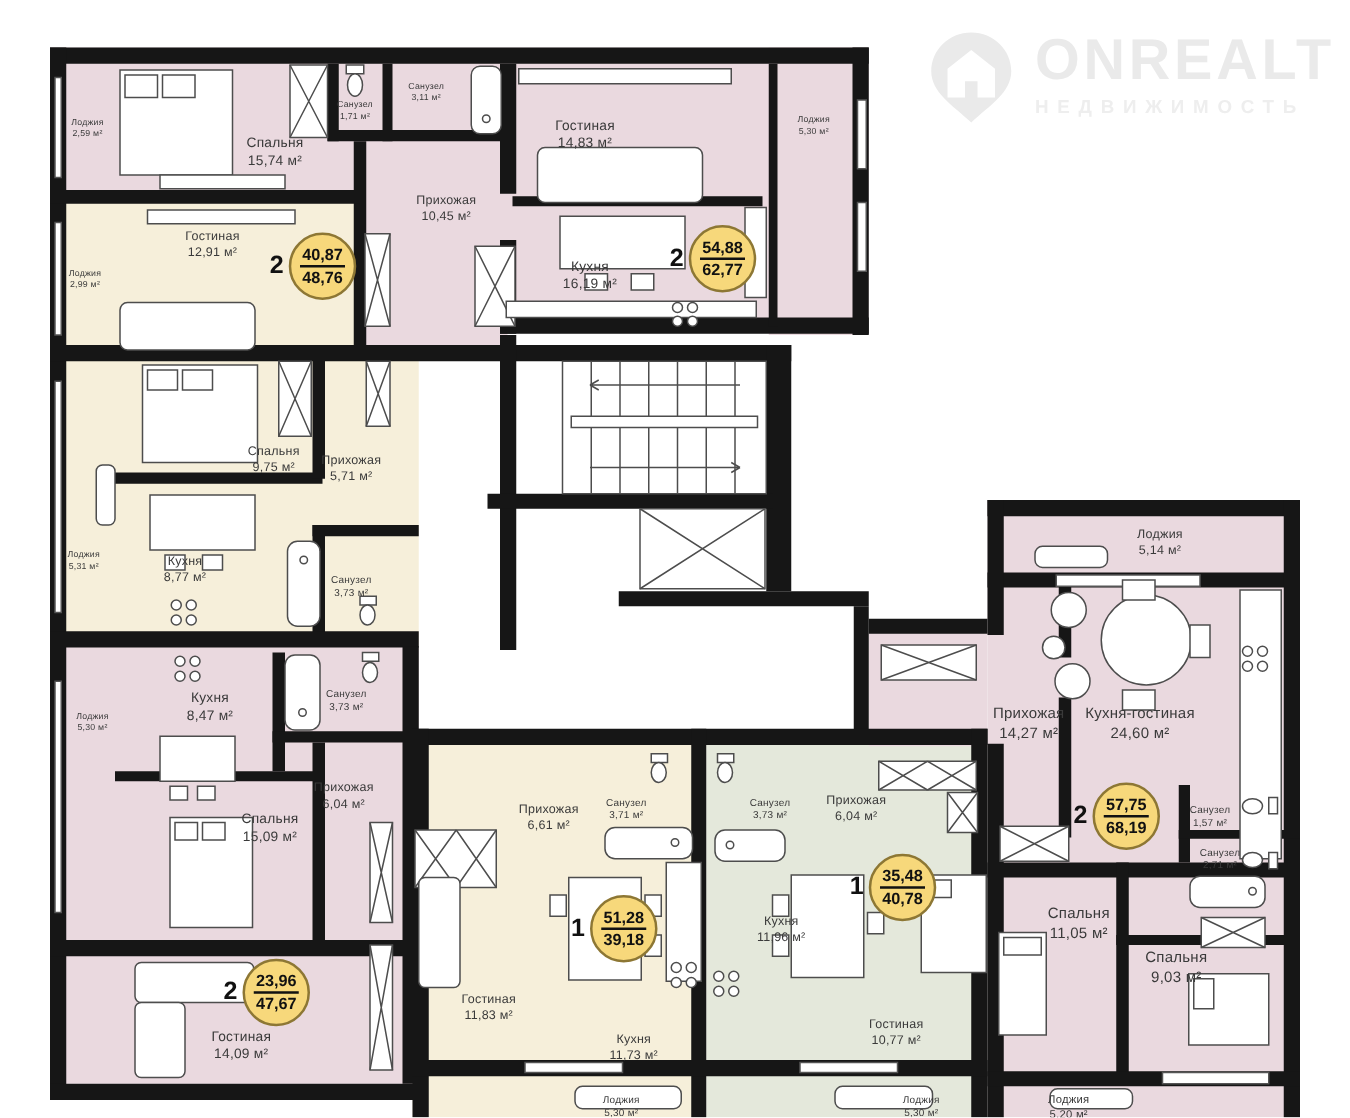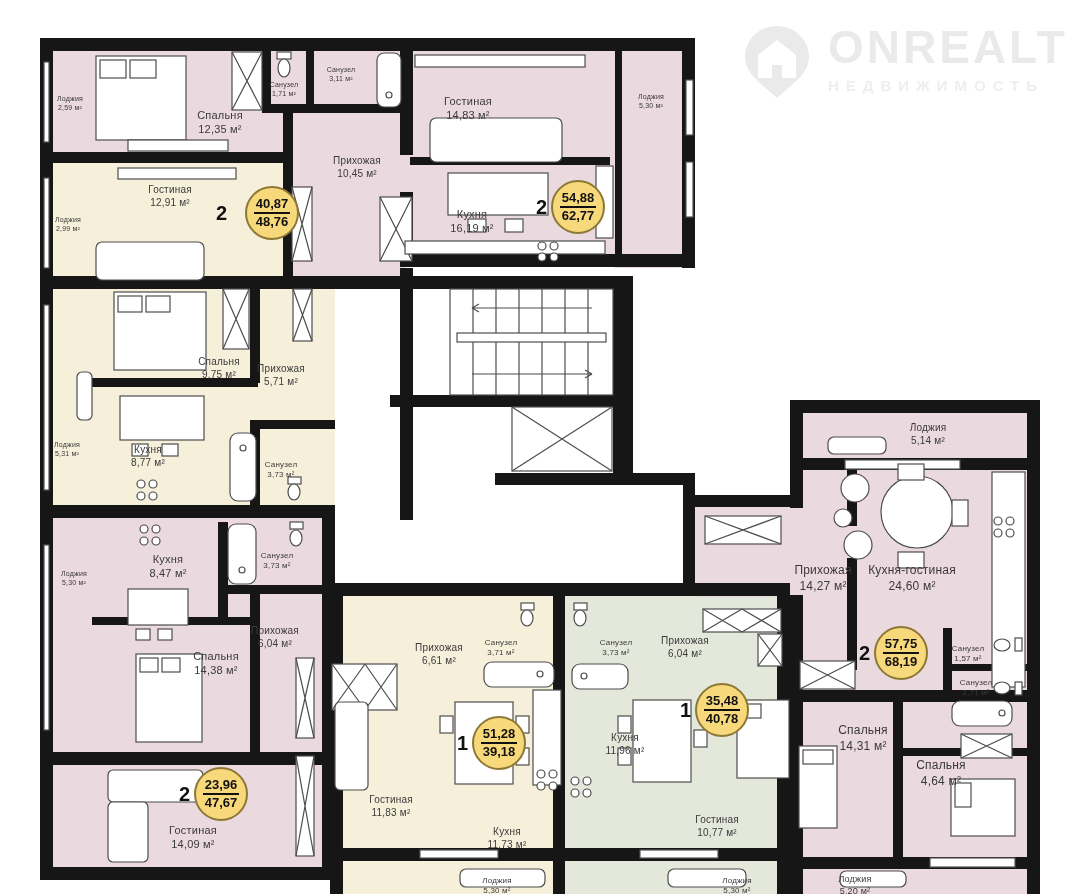--- a/index.html
+++ b/index.html
@@ -273,61 +273,61 @@
     <g fill="#fff">
       <rect x="828" y="437" width="58" height="17" rx="6"></rect>
         <rect x="460" y="869" width="85" height="18" rx="6"></rect>
       <rect x="668" y="869" width="78" height="18" rx="6"></rect>
         <rect x="840" y="871" width="66" height="16" rx="6"></rect>
       <rect x="77" y="372" width="15" height="48" rx="5"></rect>
     </g>
   </svg>
 
   <div class="rl" style="left:70px;top:103px;font-size:7px"><span>Лоджия</span><br><span>2,59 м²</span></div>
-  <div class="rl" style="left:220px;top:122px;font-size:11px"><span>Спальня</span><br><span>12,35 м²</span></div>
+  <div class="rl" style="left:220px;top:122px;font-size:11px"><span>Спальня</span><br><span>15,74 м²</span></div>
   <div class="rl" style="left:284px;top:89px;font-size:7px"><span>Санузел</span><br><span>1,71 м²</span></div>
   <div class="rl" style="left:341px;top:74px;font-size:7px"><span>Санузел</span><br><span>3,11 м²</span></div>
   <div class="rl" style="left:357px;top:167px;font-size:10px"><span>Прихожая</span><br><span>10,45 м²</span></div>
   <div class="rl" style="left:468px;top:108px;font-size:11px"><span>Гостиная</span><br><span>14,83 м²</span></div>
   <div class="rl" style="left:472px;top:221px;font-size:11px"><span>Кухня</span><br><span>16,19 м²</span></div>
   <div class="rl" style="left:651px;top:101px;font-size:7px"><span>Лоджия</span><br><span>5,30 м²</span></div>
   <div class="rl" style="left:170px;top:196px;font-size:10px"><span>Гостиная</span><br><span>12,91 м²</span></div>
   <div class="rl" style="left:68px;top:224px;font-size:7px"><span>Лоджия</span><br><span>2,99 м²</span></div>
   <div class="rl" style="left:219px;top:368px;font-size:10px"><span>Спальня</span><br><span>9,75 м²</span></div>
   <div class="rl" style="left:281px;top:375px;font-size:10px"><span>Прихожая</span><br><span>5,71 м²</span></div>
   <div class="rl" style="left:148px;top:456px;font-size:10px"><span>Кухня</span><br><span>8,77 м²</span></div>
   <div class="rl" style="left:67px;top:449px;font-size:7px"><span>Лоджия</span><br><span>5,31 м²</span></div>
   <div class="rl" style="left:281px;top:470px;font-size:8px"><span>Санузел</span><br><span>3,73 м²</span></div>
   <div class="rl" style="left:168px;top:566px;font-size:11px"><span>Кухня</span><br><span>8,47 м²</span></div>
   <div class="rl" style="left:277px;top:561px;font-size:8px"><span>Санузел</span><br><span>3,73 м²</span></div>
   <div class="rl" style="left:74px;top:578px;font-size:7px"><span>Лоджия</span><br><span>5,30 м²</span></div>
   <div class="rl" style="left:275px;top:637px;font-size:10px"><span>Прихожая</span><br><span>6,04 м²</span></div>
-  <div class="rl" style="left:216px;top:663px;font-size:11px"><span>Спальня</span><br><span>14,38 м²</span></div>
+  <div class="rl" style="left:216px;top:663px;font-size:11px"><span>Спальня</span><br><span>15,09 м²</span></div>
   <div class="rl" style="left:193px;top:837px;font-size:11px"><span>Гостиная</span><br><span>14,09 м²</span></div>
   <div class="rl" style="left:439px;top:654px;font-size:10px"><span>Прихожая</span><br><span>6,61 м²</span></div>
   <div class="rl" style="left:501px;top:648px;font-size:8px"><span>Санузел</span><br><span>3,71 м²</span></div>
   <div class="rl" style="left:391px;top:806px;font-size:10px"><span>Гостиная</span><br><span>11,83 м²</span></div>
   <div class="rl" style="left:507px;top:838px;font-size:10px"><span>Кухня</span><br><span>11,73 м²</span></div>
   <div class="rl" style="left:497px;top:886px;font-size:8px"><span>Лоджия</span><br><span>5,30 м²</span></div>
   <div class="rl" style="left:616px;top:648px;font-size:8px"><span>Санузел</span><br><span>3,73 м²</span></div>
   <div class="rl" style="left:685px;top:647px;font-size:10px"><span>Прихожая</span><br><span>6,04 м²</span></div>
   <div class="rl" style="left:625px;top:744px;font-size:10px"><span>Кухня</span><br><span>11,96 м²</span></div>
   <div class="rl" style="left:717px;top:826px;font-size:10px"><span>Гостиная</span><br><span>10,77 м²</span></div>
   <div class="rl" style="left:737px;top:886px;font-size:8px"><span>Лоджия</span><br><span>5,30 м²</span></div>
   <div class="rl" style="left:928px;top:434px;font-size:10px"><span>Лоджия</span><br><span>5,14 м²</span></div>
   <div class="rl" style="left:823px;top:579px;font-size:12px"><span>Прихожая</span><br><span>14,27 м²</span></div>
   <div class="rl" style="left:912px;top:579px;font-size:12px"><span>Кухня-гостиная</span><br><span>24,60 м²</span></div>
   <div class="rl" style="left:968px;top:654px;font-size:8px"><span>Санузел</span><br><span>1,57 м²</span></div>
   <div class="rl" style="left:976px;top:688px;font-size:8px"><span>Санузел</span><br><span>2,71 м²</span></div>
-  <div class="rl" style="left:863px;top:739px;font-size:12px"><span>Спальня</span><br><span>14,31 м²</span></div>
-  <div class="rl" style="left:941px;top:774px;font-size:12px"><span>Спальня</span><br><span>4,64 м²</span></div>
+  <div class="rl" style="left:863px;top:739px;font-size:12px"><span>Спальня</span><br><span>11,05 м²</span></div>
+  <div class="rl" style="left:941px;top:774px;font-size:12px"><span>Спальня</span><br><span>9,03 м²</span></div>
   <div class="rl" style="left:855px;top:886px;font-size:9px"><span>Лоджия</span><br><span>5,20 м²</span></div>
 
   <div class="bcount" style="left:227px;top:213px">2</div>
-  <div class="badge" style="left:245px;top:186px">
+  <div class="badge" style="left:231px;top:186px">
     <span class="v">40,87</span>
       <span class="sep"></span>
       <span class="v">48,76</span>
   </div>
   <div class="bcount" style="left:547px;top:207px">2</div>
   <div class="badge" style="left:551px;top:180px">
     <span class="v">54,88</span>
       <span class="sep"></span>
       <span class="v">62,77</span>
   </div>

